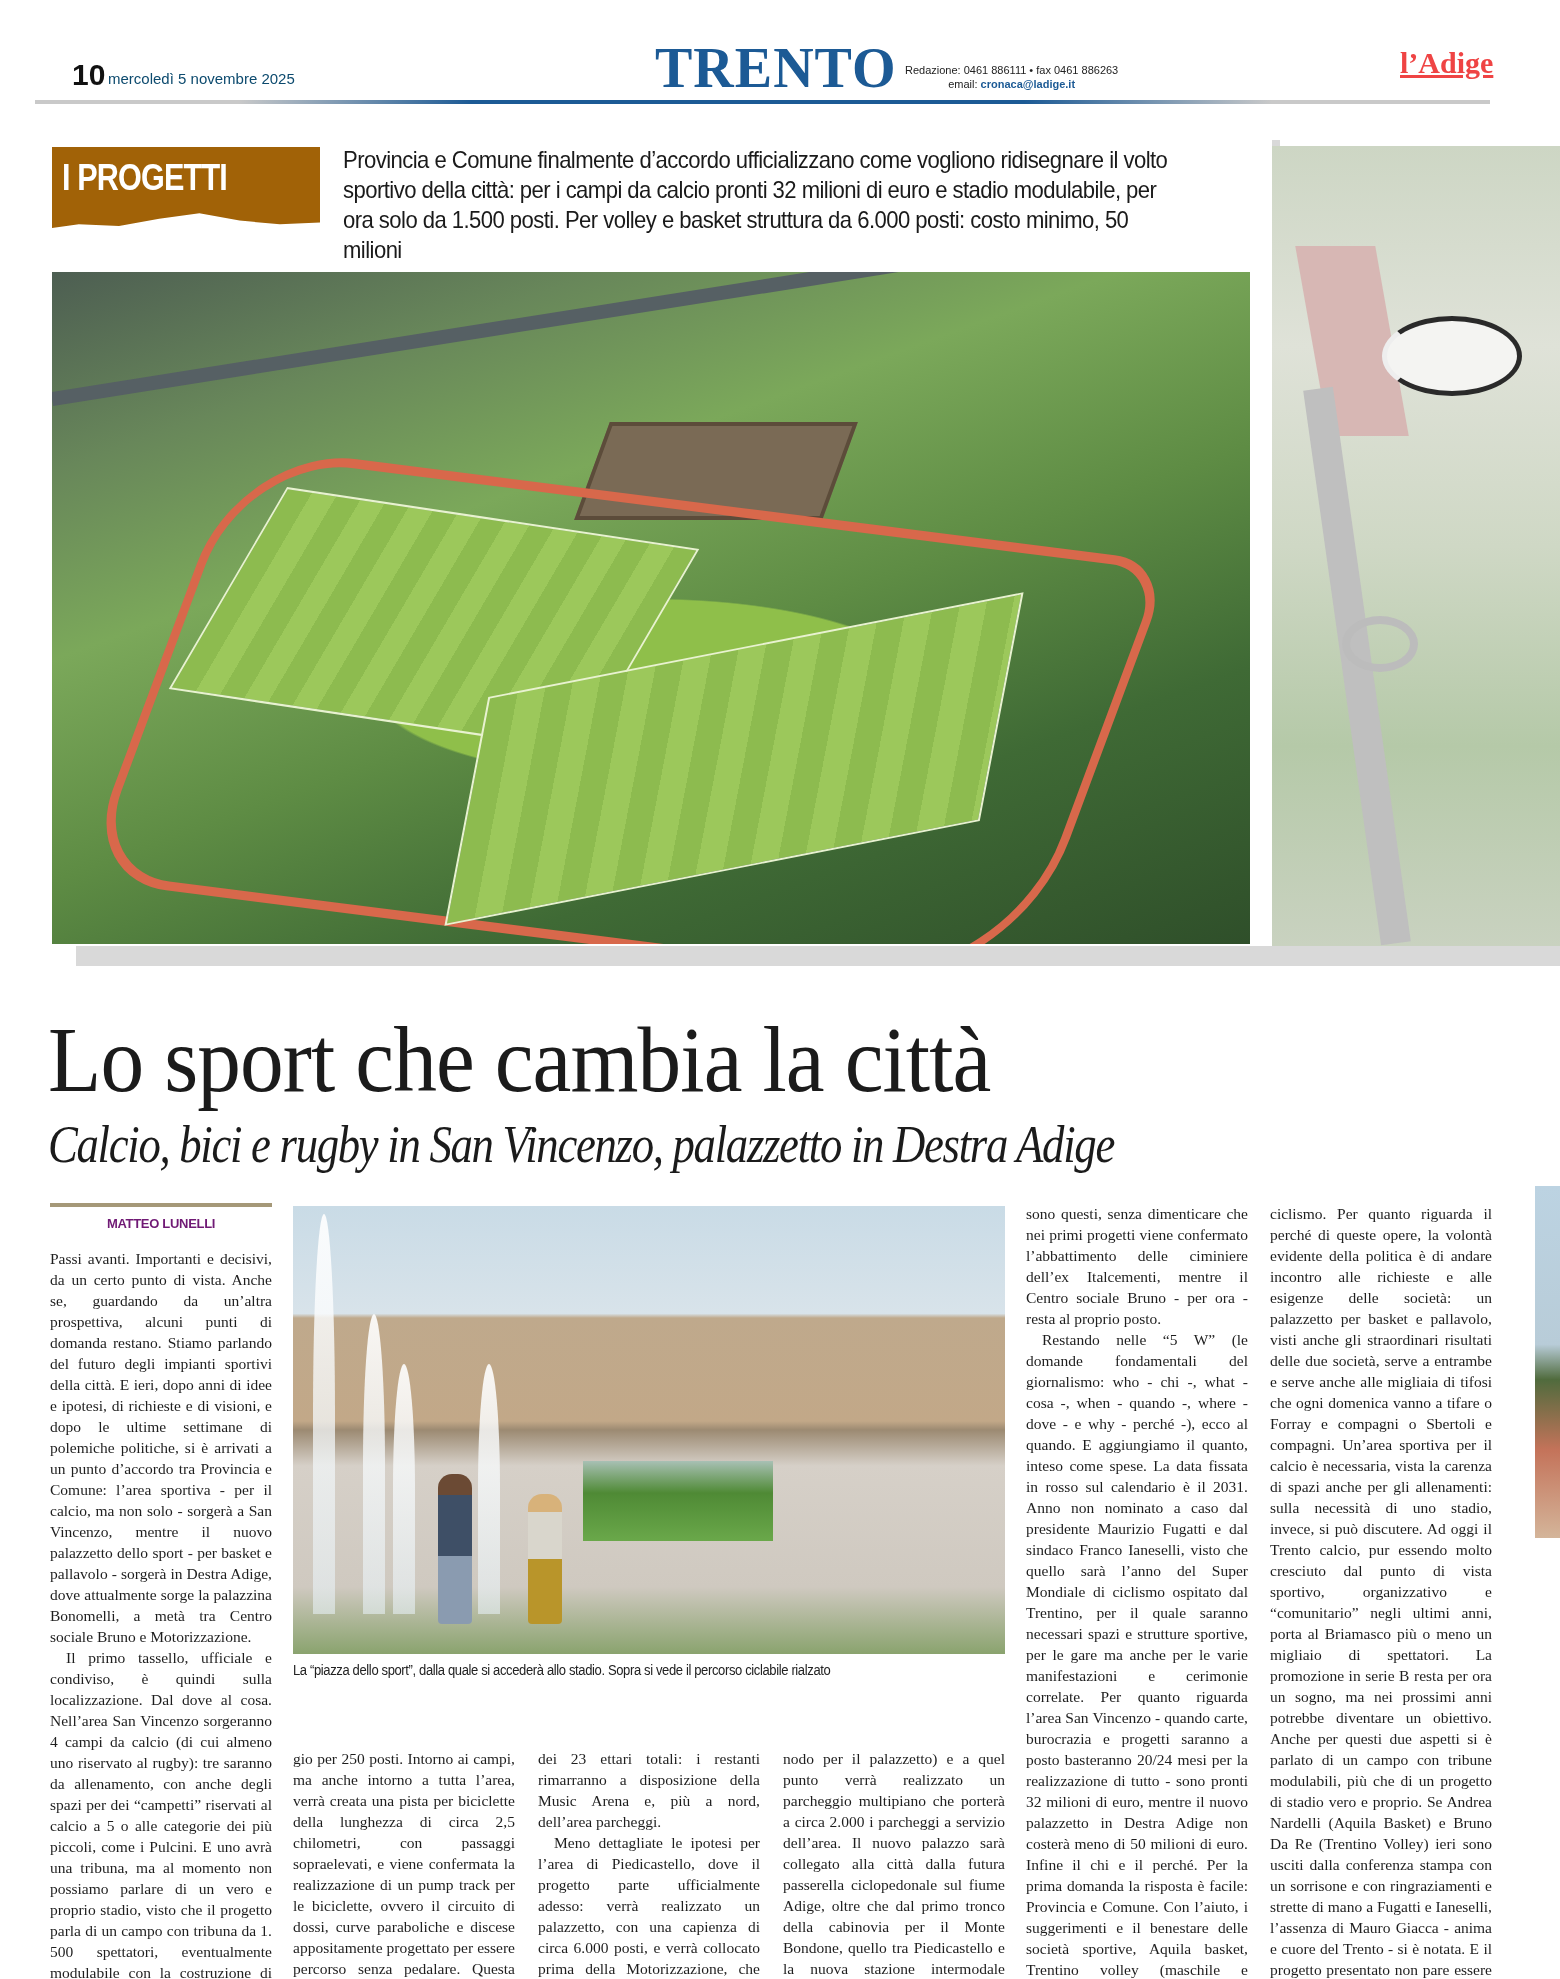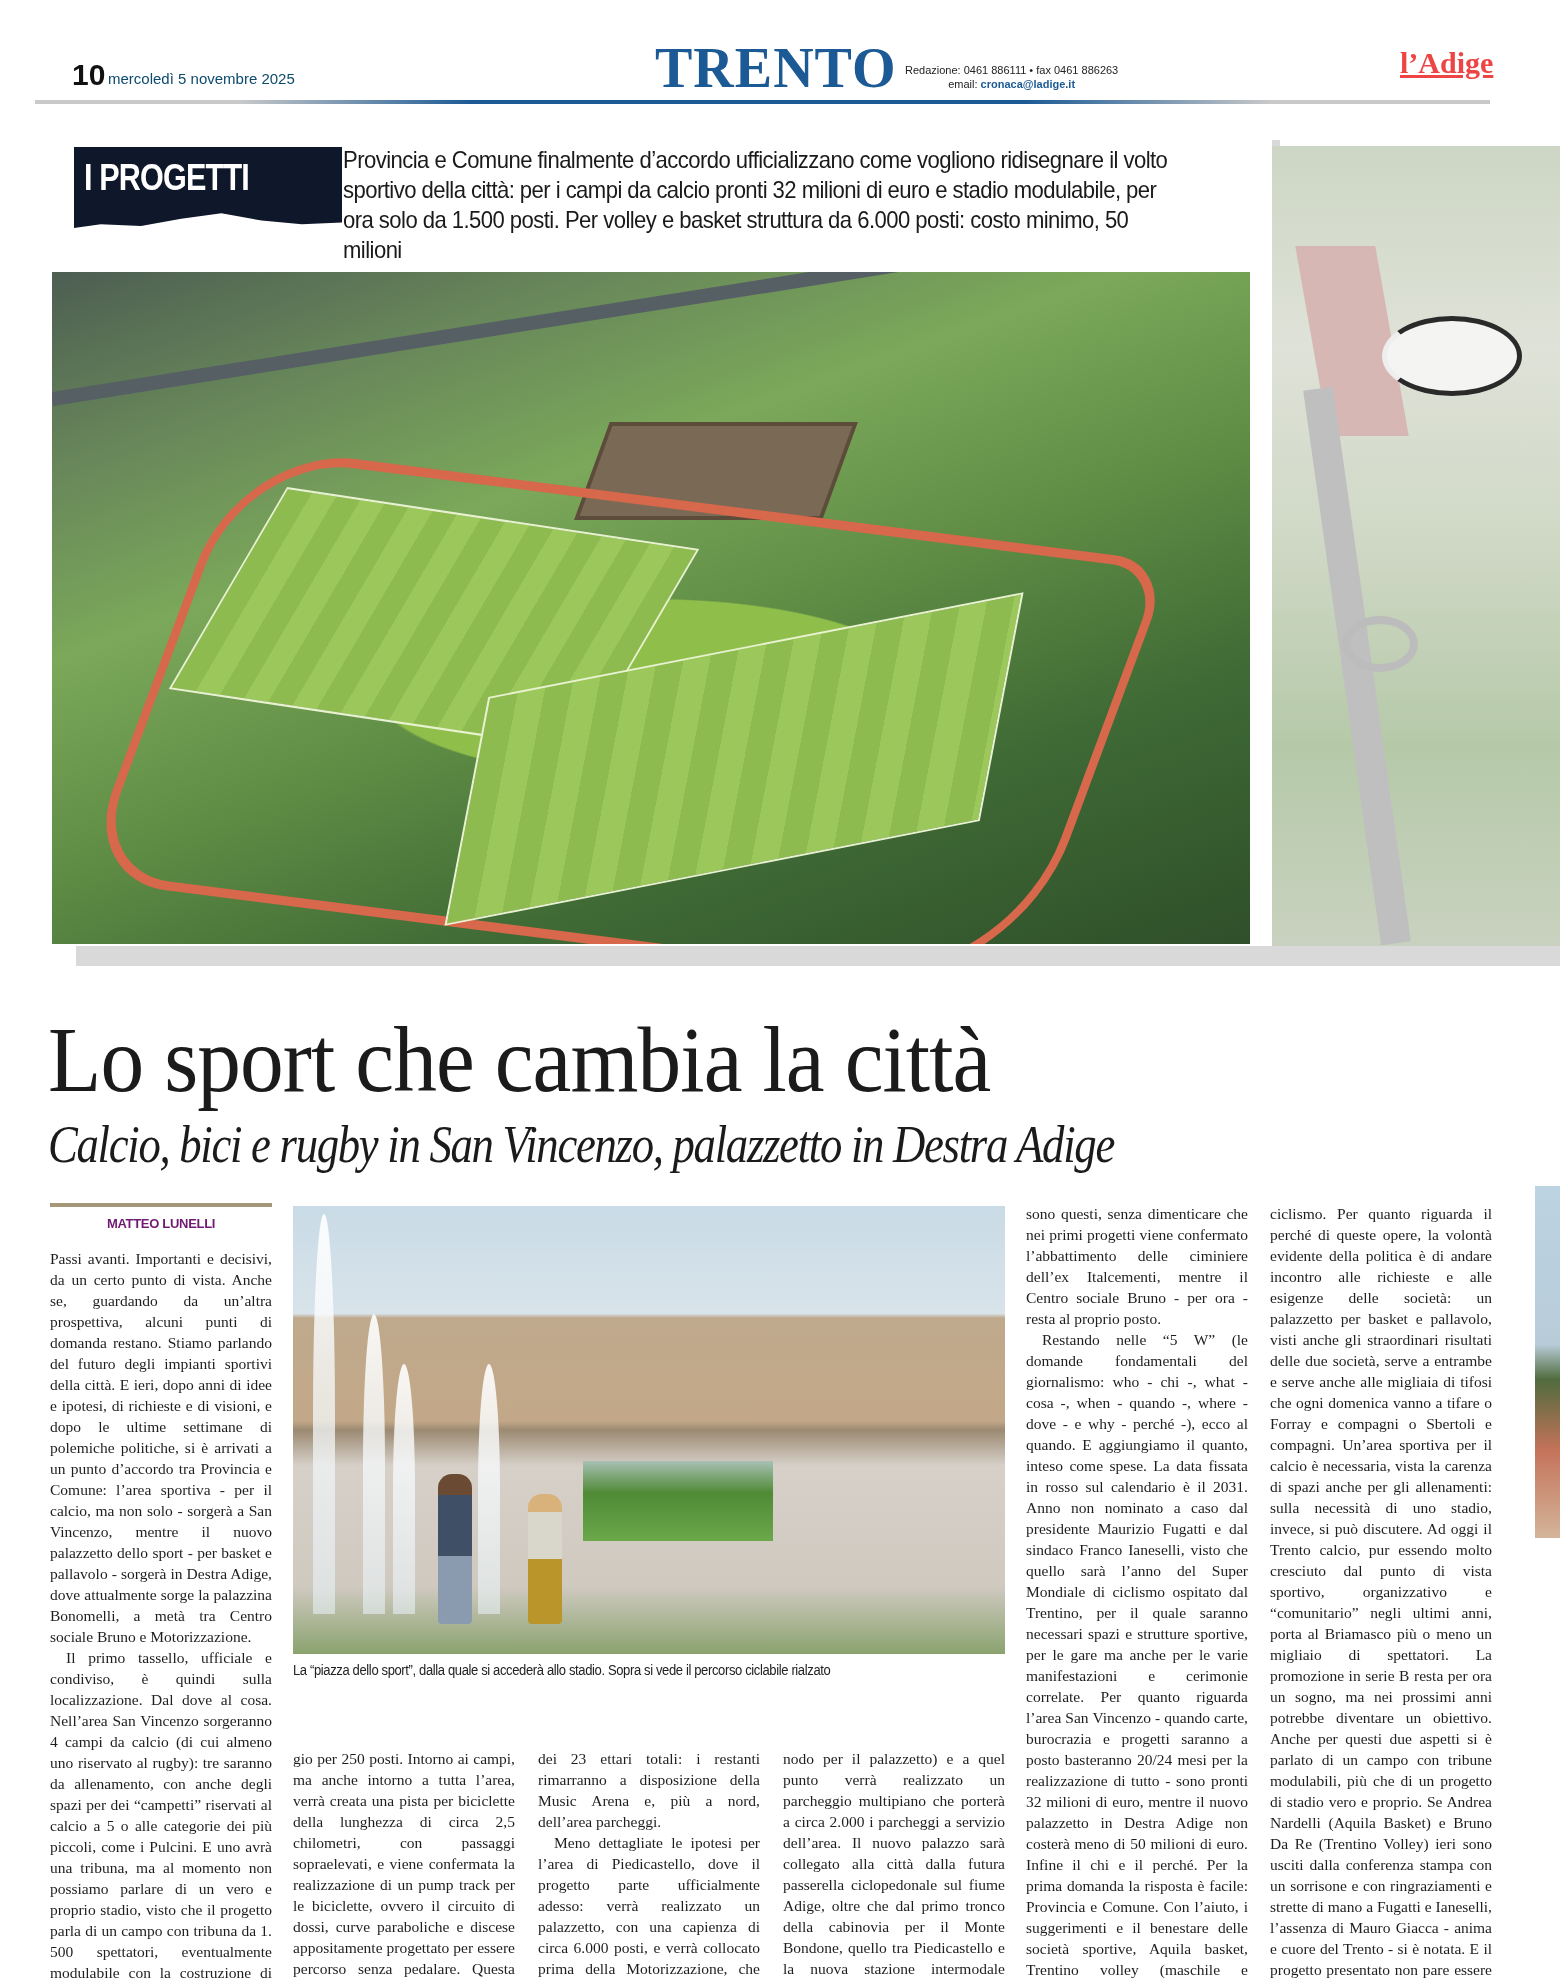--- a/index.html
+++ b/index.html
@@ -7,21 +7,21 @@
   .abs{position:absolute;}
   
   .pagenum{left:50px;top:58px;font:bold 30px "Liberation Sans",sans-serif;color:#111;margin-left:22px;}
   .date{left:108px;top:70px;font:15px "Liberation Sans",sans-serif;color:#0c4a6e;}
   .masthead{left:655px;top:36px;font:bold 56px "Liberation Serif",serif;color:#1c5a95;letter-spacing:1px;}
   .contact{left:905px;top:63px;font:11px "Liberation Sans",sans-serif;color:#222;line-height:14px;text-align:center;}
   .contact .mail{color:#1c5a95;font-weight:bold;margin-top:28px;}
   .brand{left:1400px;top:46px;font:bold 30px "Liberation Serif",serif;color:#ef4444;text-decoration:underline;}
   .rule{left:35px;top:100px;width:1455px;height:4px;background:linear-gradient(90deg,#c9c9c9 0%,#c9c9c9 14%,#1c5a95 30%,#1c5a95 68%,#c9c9c9 85%,#c9c9c9 100%);}
   
-  .tag{left:52px;top:147px;width:268px;height:92px;background:#0f172a;clip-path:polygon(0 0,100% 0,100% 82%,85% 84%,70% 80%,55% 72%,40% 78%,25% 86%,10% 84%,0 88%);margin-left:22px;}
+  .tag{left:52px;top:147px;width:268px;height:92px;background:#a16207;clip-path:polygon(0 0,100% 0,100% 82%,85% 84%,70% 80%,55% 72%,40% 78%,25% 86%,10% 84%,0 88%);}
   .tag span{position:absolute;left:10px;top:10px;font:bold 36px "Liberation Sans",sans-serif;color:#fff;letter-spacing:-1px;transform:scaleX(.85);transform-origin:left;}
   .kicker{left:343px;top:145px;width:920px;font:24px "Liberation Sans",sans-serif;line-height:30px;color:#1a1a1a;letter-spacing:-.6px;transform:scaleX(.92);transform-origin:left;}
   
   .img-main{left:52px;top:272px;width:1198px;height:672px;overflow:hidden;
     background:
       radial-gradient(ellipse 38% 22% at 50% 62%,#8fbf4a 0 60%,transparent 61%),
       linear-gradient(160deg,#4d5e52 0%,#68875a 18%,#7ba85a 35%,#5e8c44 55%,#3f6a35 75%,#2f4f2a 100%);}
   .img-main .track{position:absolute;left:90px;top:230px;width:950px;height:420px;border:9px solid #d8684b;border-radius:120px 60px 160px 90px;transform:skewX(-14deg) rotate(7deg);}
   .img-main .field1{position:absolute;left:160px;top:245px;width:440px;height:200px;background:repeating-linear-gradient(90deg,#8dbb4f 0 26px,#9cc85b 26px 52px);transform:skewX(-24deg) rotate(8deg);border:2px solid #e8f2d0;}
   .img-main .field2{position:absolute;left:430px;top:370px;width:500px;height:230px;background:repeating-linear-gradient(90deg,#8dbb4f 0 26px,#9cc85b 26px 52px);transform:skewX(-22deg) rotate(-12deg);border:2px solid #e8f2d0;}

